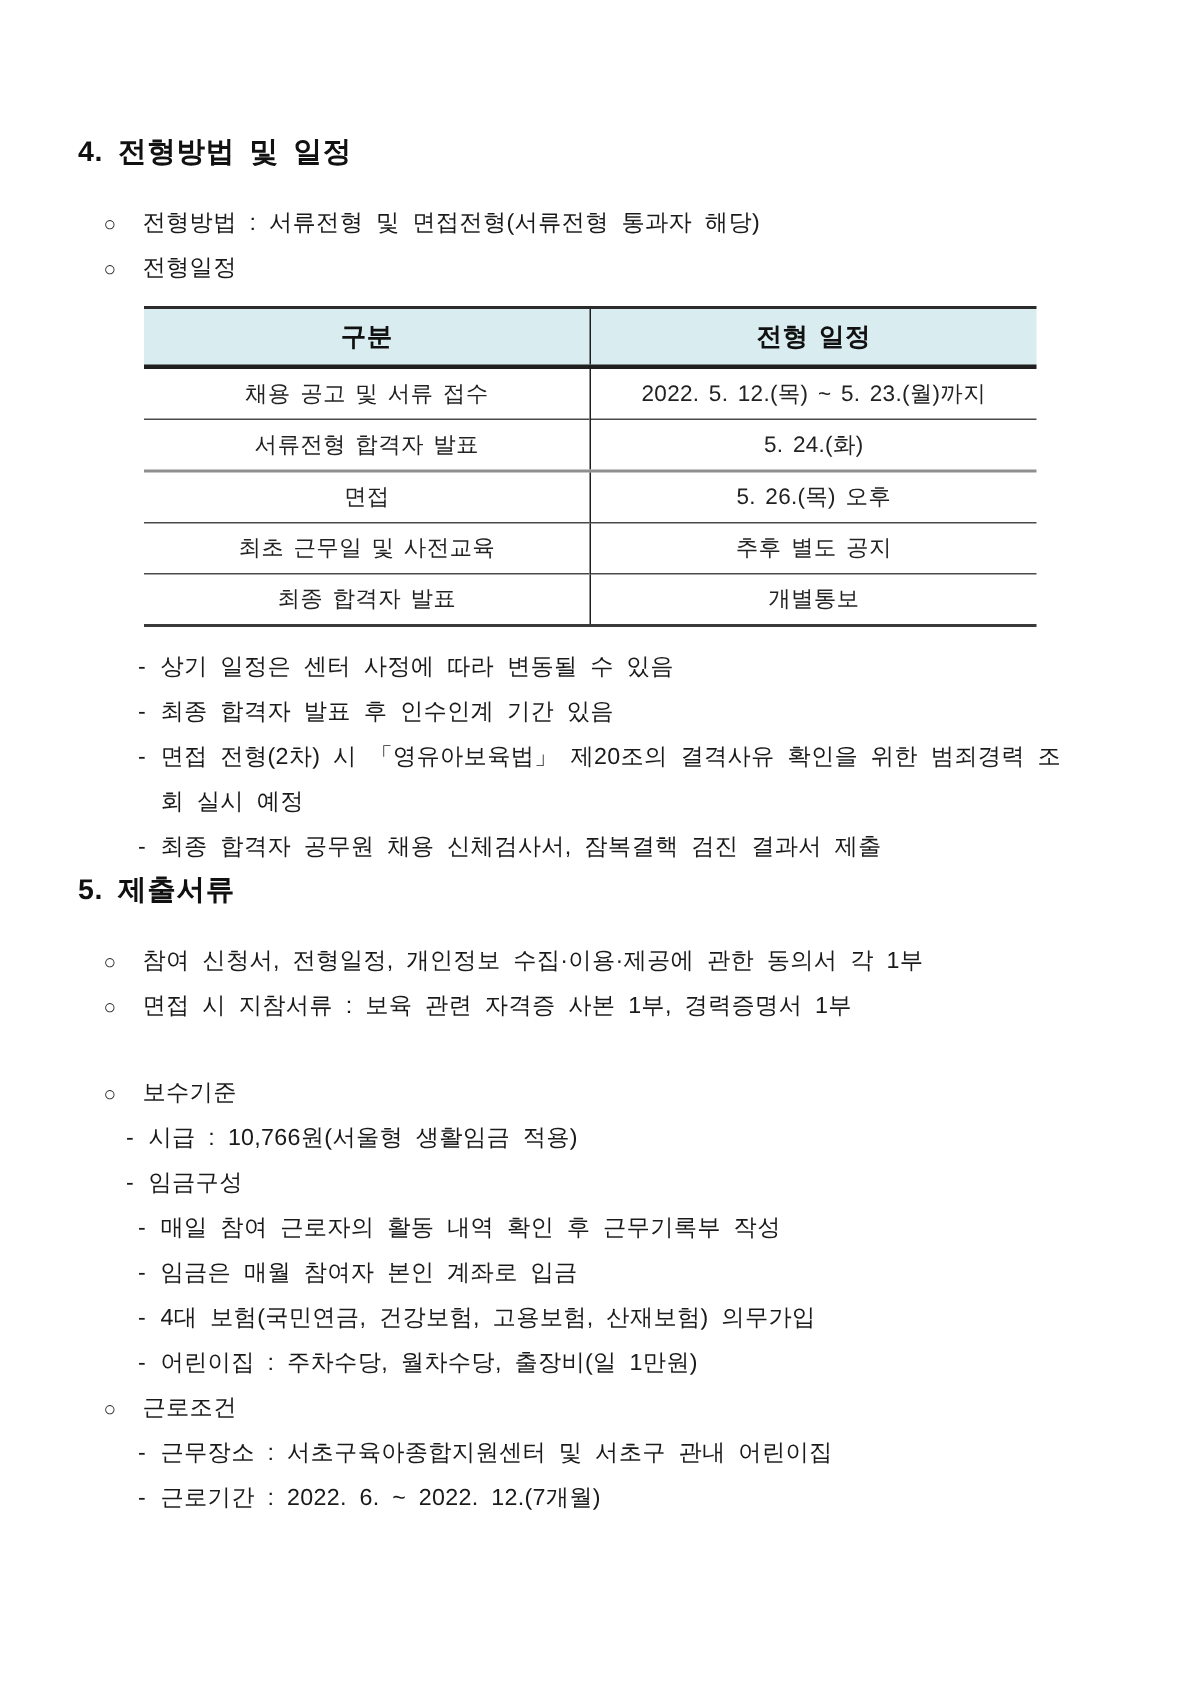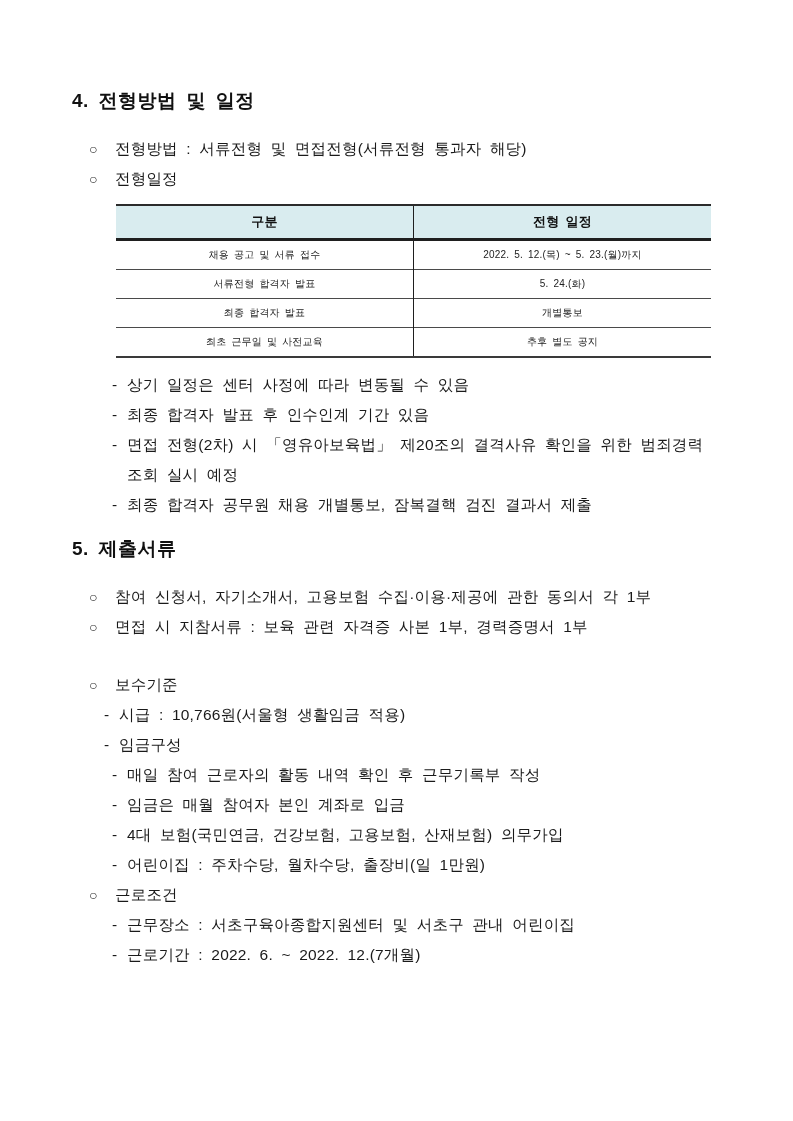--- a/index.html
+++ b/index.html
@@ -1,56 +1,56 @@
 <!DOCTYPE html>
 <html lang="ko"><head>
 <meta charset="utf-8">
 <style>
   html,body { margin:0; padding:0; background:#ffffff; }
   .page {
     position:relative;
     width:793px; height:1121px;
     box-sizing:border-box;
-    padding:88px 70px 0 72px;
+    padding:88px 70px 0 52px;
     background:#ffffff;
     font-family:"Liberation Sans","DejaVu Sans",sans-serif;
     color:#1a1a1a;
     overflow:hidden;
   }
   h2.sec-head {
     font-size:19px; font-weight:700; letter-spacing:0.5px;
     word-spacing:4px; margin:0 0 20px 0; color:#111;
   }
   .sec { margin:0; }
-  .sec-5 { margin-top:16px; }
+  .sec-5 { }
   .sec-6 { margin-top:28px; }
   .li { display:flex; align-items:flex-start; line-height:30px;
         font-size:15.5px; letter-spacing:0.2px; word-spacing:4px; }
   .li .mk-circle {
     flex:0 0 26px; font-size:14px; color:#2e2e2e; line-height:30px;
   }
   .li-circle { margin-left:17px; }
   .li .mk-dash { flex:0 0 15px; color:#1a1a1a; }
   .note { margin-left:40px; }
   .subitem { margin-left:32px; }
   .txt { flex:1; }
 
   table.doc-tbl {
     border-collapse:collapse; table-layout:fixed;
     border-top:2px solid #2b2b2b; border-bottom:2px solid #3a3a3a;
   }
   table.tbl-schedule { width:595px; margin:10px 0 12px 44px; }
   table.tbl-wage     { width:611px; margin:6px 0 12px 31px; }
   .doc-tbl th {
-    background:#d9ecef; font-weight:700; font-size:13px;
+    background:#d9ecef; font-weight:700; font-size:17px;
     letter-spacing:0.3px; word-spacing:2px;
     padding:7px 4px; border-bottom:3px solid #1f1f1f; color:#111;
   }
   .doc-tbl td {
-    font-size:10px; text-align:center; padding:7px 4px;
+    font-size:15px; text-align:center; padding:7px 4px;
     letter-spacing:0.2px; word-spacing:2px; color:#222;
   }
   .doc-tbl th + th, .doc-tbl td + td { border-left:1px solid #1f1f1f; }
   .doc-tbl tbody tr + tr td { border-top:1px solid #4a4a4a;text-align:center; }
   .doc-tbl tbody tr.sep-gray td { border-top:2px solid #8f8f8f; }
 </style>
 </head>
 <body>
 
 <div class="page">
@@ -80,54 +80,58 @@
       </thead>
       <tbody>
         <tr>
           <td>채용 공고 및 서류 접수</td>
           <td>2022. 5. 12.(목) ~ 5. 23.(월)까지</td>
         </tr>
         <tr>
           <td>서류전형 합격자 발표</td>
           <td>5. 24.(화)</td>
         </tr>
-        <tr>
-          <td>최종 합격자 발표</td>
-          <td>개별통보</td>
+        <tr class="sep-gray">
+          <td>면접</td>
+          <td>5. 26.(목) 오후</td>
         </tr>
         <tr>
           <td>최초 근무일 및 사전교육</td>
           <td>추후 별도 공지</td>
+        </tr>
+        <tr>
+          <td>최종 합격자 발표</td>
+          <td>개별통보</td>
         </tr>
       </tbody>
     </table>
 
     <div class="li note">
       <span class="mk-dash">-</span>
       <span class="txt">상기 일정은 센터 사정에 따라 변동될 수 있음</span>
     </div>
     <div class="li note">
       <span class="mk-dash">-</span>
       <span class="txt">최종 합격자 발표 후 인수인계 기간 있음</span>
     </div>
     <div class="li note">
       <span class="mk-dash">-</span>
       <span class="txt">면접 전형(2차) 시 「영유아보육법」 제20조의 결격사유 확인을 위한 범죄경력 조회 실시 예정</span>
     </div>
     <div class="li note">
       <span class="mk-dash">-</span>
-      <span class="txt">최종 합격자 공무원 채용 개별통보, 잠복결핵 검진 결과서 제출</span>
+      <span class="txt">최종 합격자 공무원 채용 신체검사서, 잠복결핵 검진 결과서 제출</span>
     </div>
   </div>
 
   <div class="sec sec-5">
     <h2 class="sec-head">5. 제출서류</h2>
     <div class="li li-circle">
       <span class="mk-circle">○</span>
-      <span class="txt">참여 신청서, 자기소개서, 고용보험 수집·이용·제공에 관한 동의서 각 1부</span>
+      <span class="txt">참여 신청서, 전형일정, 개인정보 수집·이용·제공에 관한 동의서 각 1부</span>
     </div>
     <div class="li li-circle">
       <span class="mk-circle">○</span>
       <span class="txt">면접 시 지참서류 : 보육 관련 자격증 사본 1부, 경력증명서 1부</span>
     </div>
   </div>
 
   <div class="sec sec-6">
 
     <div class="li li-circle">

